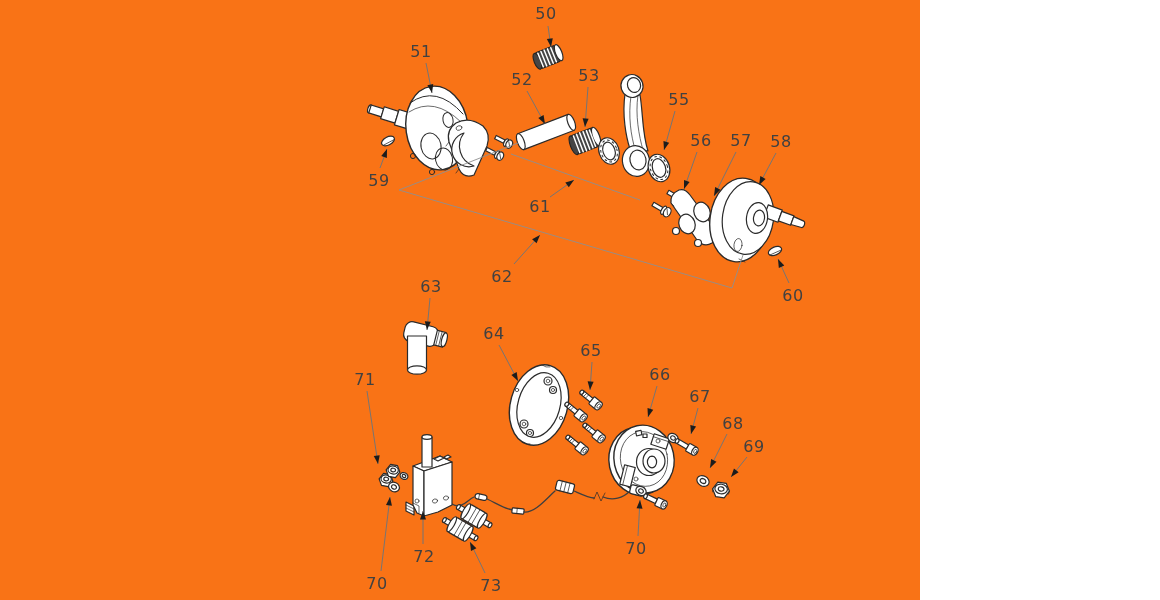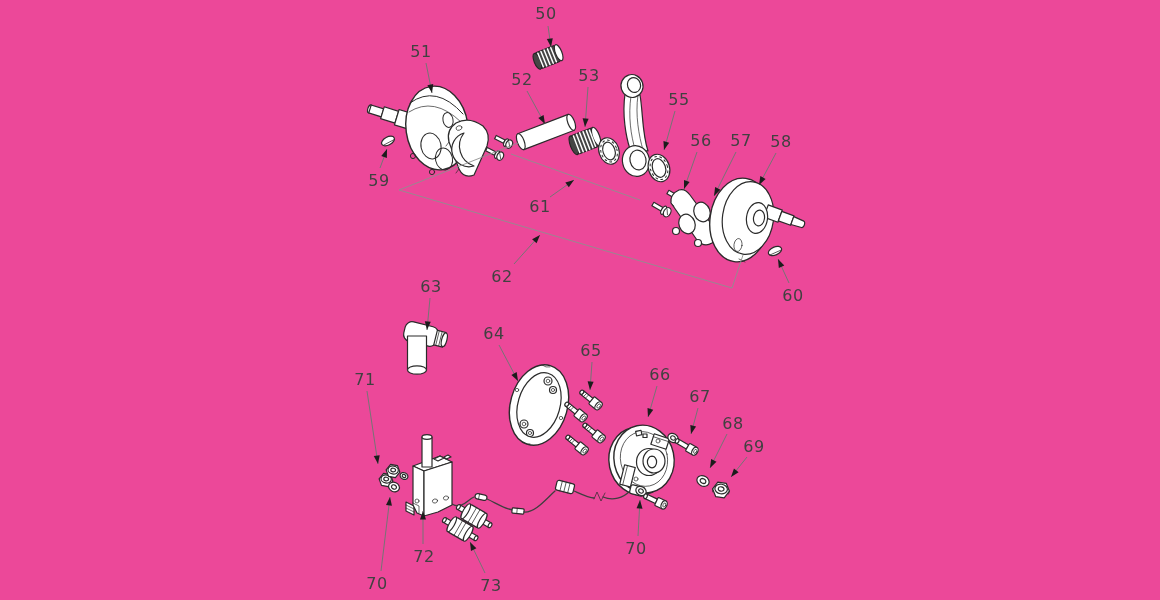--- a/index.html
+++ b/index.html
@@ -1,16 +1,16 @@
 <!DOCTYPE html>
 <html><head>
 <meta charset="utf-8">
 <style>
   html,body{margin:0;padding:0;background:#ffffff;}
-  .stage{position:relative;width:1160px;height:600px;background:#ec4899;overflow:hidden;}
+  .stage{position:relative;width:920px;height:600px;background:#f97316;overflow:hidden;}
   svg{display:block;}
   .p{fill:#ffffff;stroke:#2b2b2b;stroke-width:1.2;stroke-linejoin:round;stroke-linecap:round;}
   .p14{fill:#ffffff;stroke:#2b2b2b;stroke-width:1.4;stroke-linejoin:round;}
   .ln{fill:none;stroke:#2b2b2b;stroke-width:1;stroke-linecap:round;}
   .lnt{fill:none;stroke:#2b2b2b;stroke-width:.7;stroke-linecap:round;}
   .dk{fill:#454545;stroke:#242424;stroke-width:1.1;}
   .wh{fill:none;stroke:#ffffff;stroke-width:1.5;stroke-linecap:round;}
   .dash{fill:none;stroke:#2b2b2b;stroke-width:1;stroke-dasharray:2.6 2.6;}
   .wire{fill:none;stroke:#3f3f3f;stroke-width:1.3;stroke-linecap:round;}
   .callout-text{font-family:"DejaVu Sans","Liberation Sans",sans-serif;font-size:16px;letter-spacing:.5px;}

